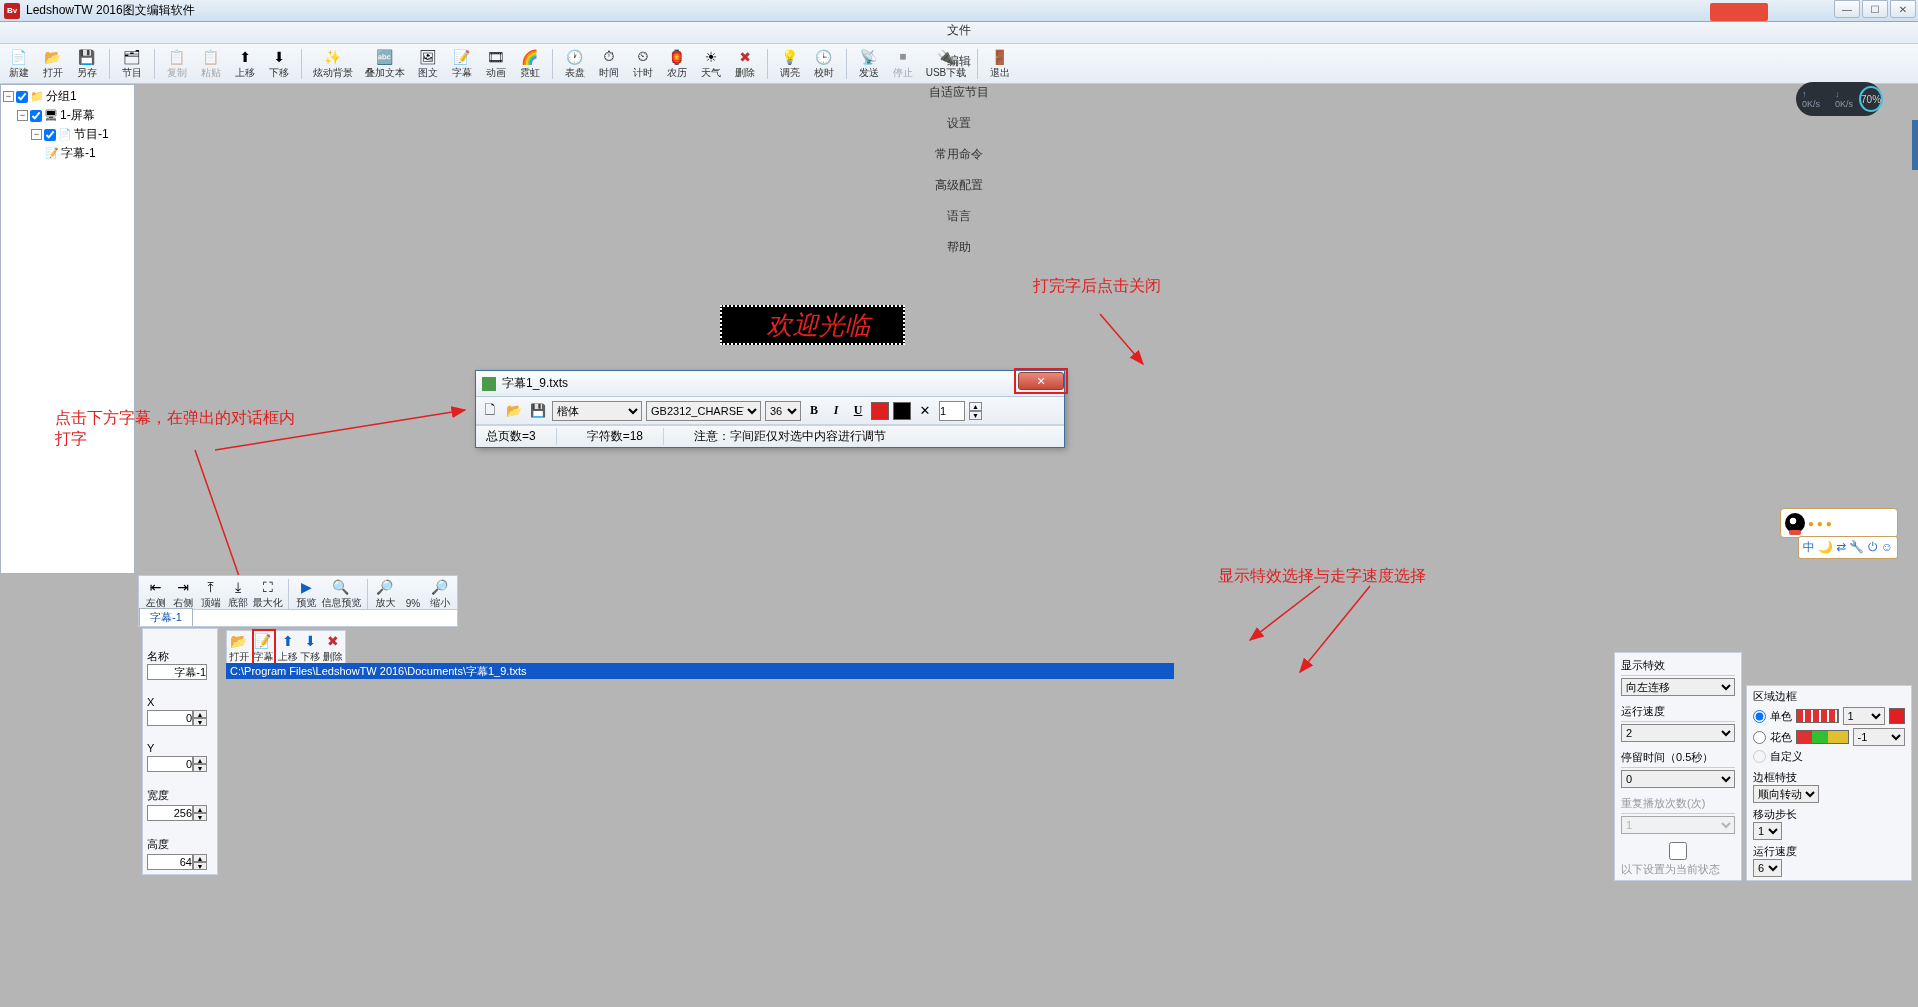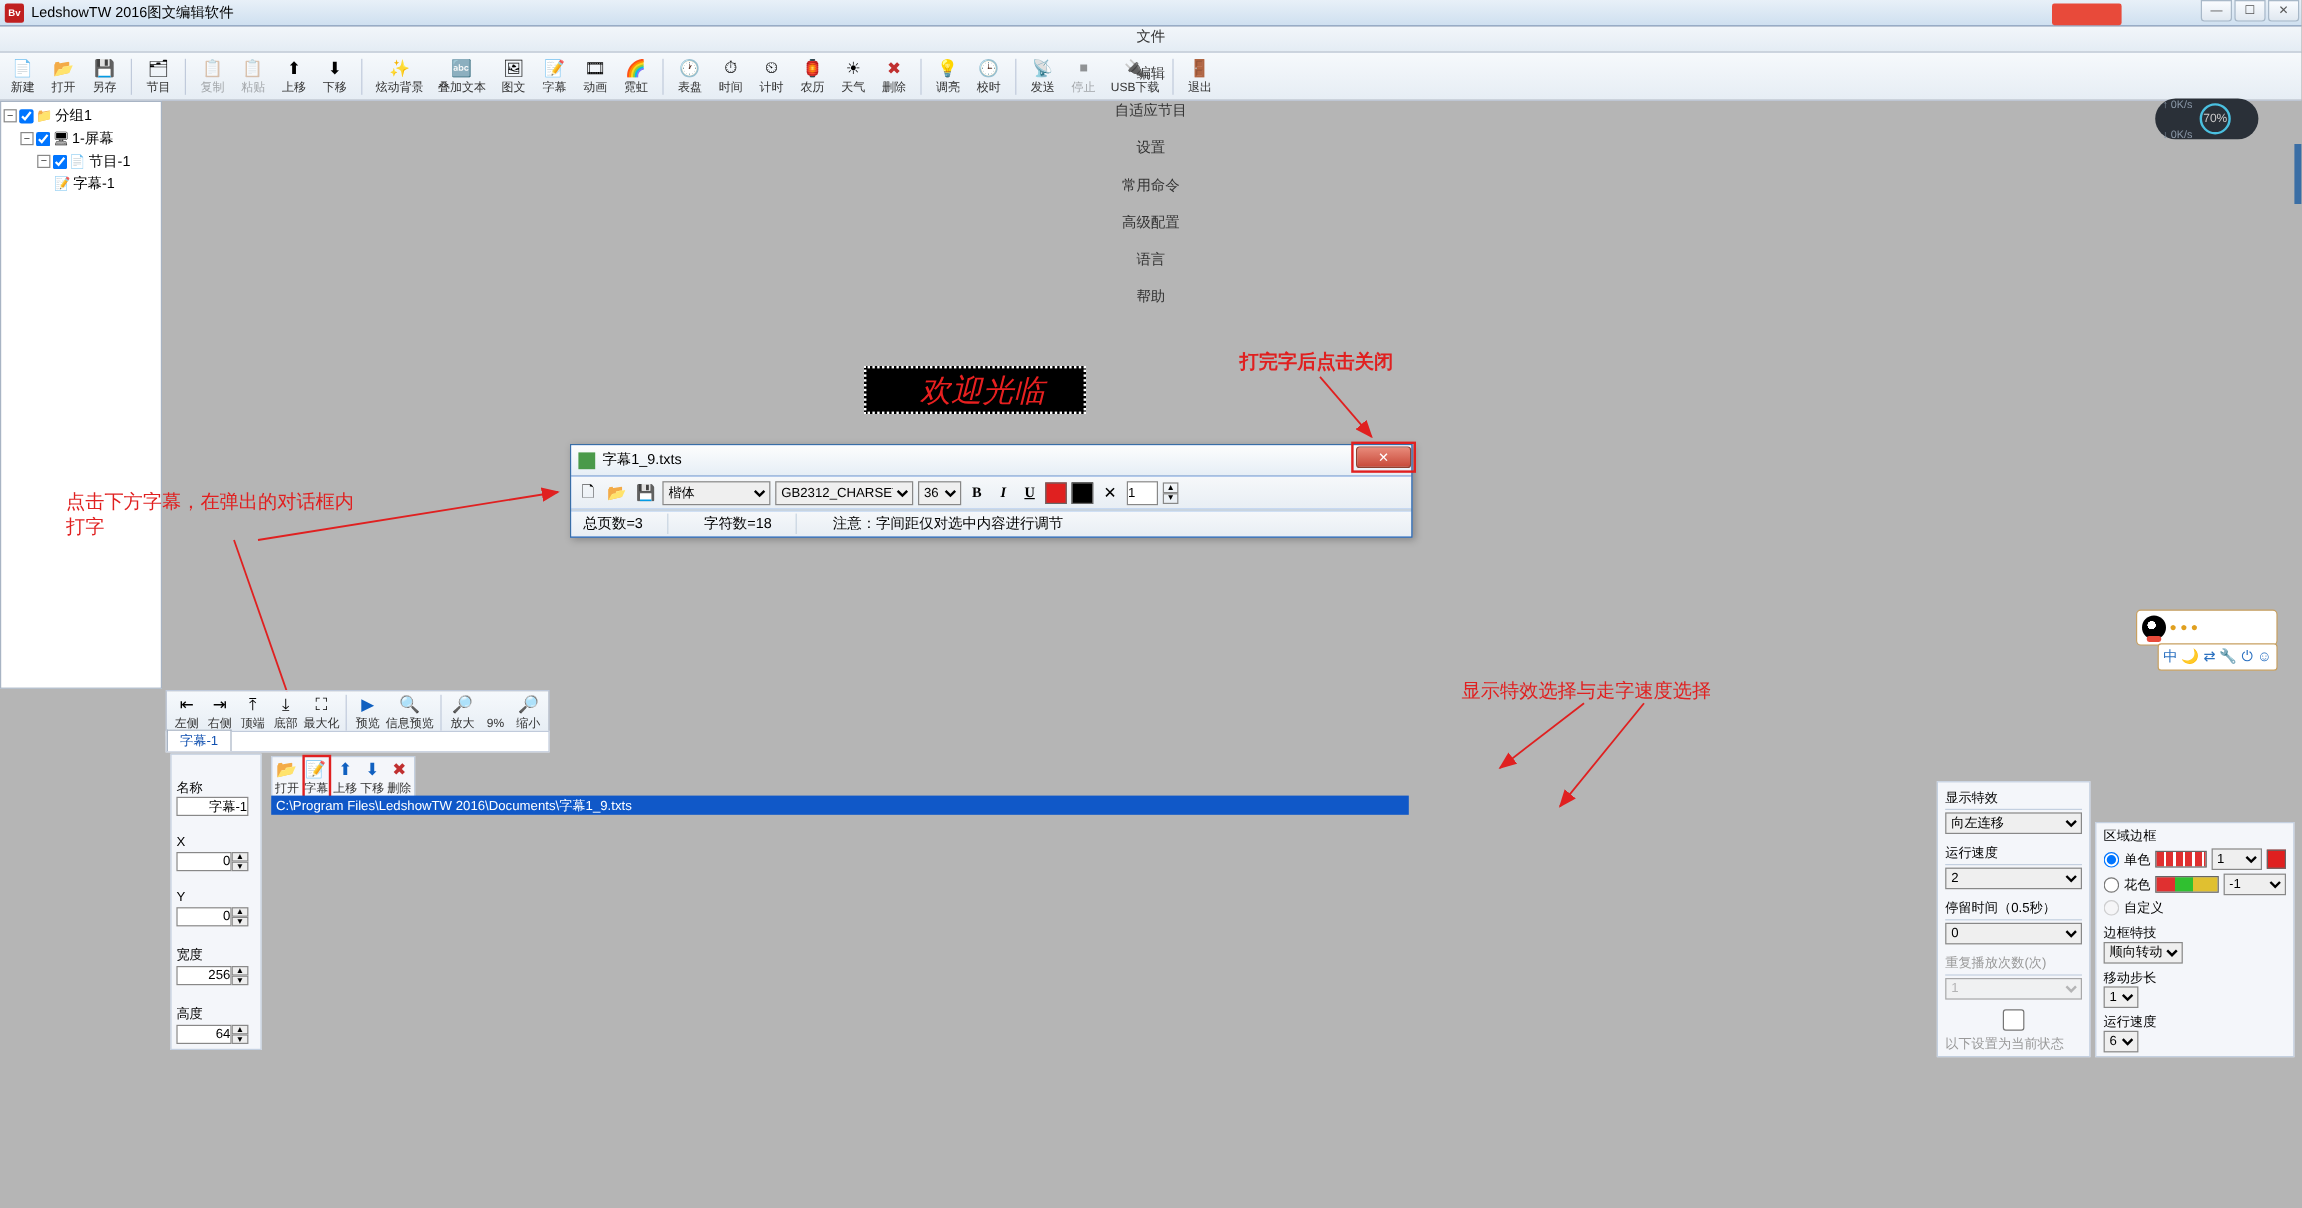--- a/index.html
+++ b/index.html
@@ -35,21 +35,21 @@
 .tree-indent1 { padding-left: 14px; }
 .tree-indent2 { padding-left: 28px; }
 .tree-indent3 { padding-left: 42px; }
 .tree-ico { width: 14px; height: 12px; display: inline-flex; align-items: center; justify-content: center; font-size: 11px; }
 
 
 .led-preview { position: absolute; left: 720px; top: 305px; width: 185px; height: 40px; background: #000; border: 2px dotted #fff; display: flex; align-items: center; justify-content: center; padding-left: 12px; }
 .led-preview .txt { font-family: KaiTi, STKaiti, serif; font-size: 26px; color: #e82020; font-style: italic; }
 
 
-.dialog { position: absolute; left: 475px; top: 370px; width: 702px; border: 1px solid #3a6ea5; background: #3b82f6; box-shadow: 2px 2px 6px rgba(0,0,0,0.25); }
+.dialog { position: absolute; left: 475px; top: 370px; width: 590px; border: 1px solid #3a6ea5; background: #ffffff; box-shadow: 2px 2px 6px rgba(0,0,0,0.25); }
 .dlg-title { height: 26px; background: linear-gradient(#fdfdfd,#e6eef6); border-bottom: 1px solid #b8c8d8; display: flex; align-items: center; padding: 0 6px; position: relative; }
 .dlg-title .dico { width: 14px; height: 14px; background: #4a9a4a; margin-right: 6px; }
 .dlg-close-wrap { position: absolute; right: -4px; top: -3px; padding: 2px; border: 2px solid #e02020; }
 .dlg-close { width: 46px; height: 18px; background: linear-gradient(#e88a7a,#c84a3a); border: 1px solid #904030; border-radius: 3px; display: flex; align-items: center; justify-content: center; color: #fff; font-size: 11px; cursor: pointer; }
 .dlg-tools { height: 28px; background: linear-gradient(#f6f8fa,#e8eef4); border-bottom: 1px solid #c8d4e0; display: flex; align-items: center; padding: 0 4px; gap: 4px; }
 .dlg-tools .tbtn { width: 20px; height: 20px; border: 1px solid transparent; display: flex; align-items: center; justify-content: center; font-size: 13px; cursor: pointer; }
 .dlg-tools select, .dlg-tools input { font-size: 11px; height: 20px; border: 1px solid #888; }
 .dlg-tools .sel-font { width: 90px; }
 .dlg-tools .sel-charset { width: 115px; }
 .dlg-tools .sel-size { width: 36px; }
@@ -273,21 +273,21 @@
     <span>字幕-1</span>
   </div>
 </div>
 
 <div class="led-preview">
   <span class="txt">欢迎光临</span>
 </div>
 
 <div class="annot-red" style="left:55px; top:408px;">点击下方字幕，在弹出的对话框内
 打字</div>
-<div class="annot-red" style="left:1033px; top:292px;font-weight:bold;">打完字后点击关闭</div>
+<div class="annot-red" style="left:1033px; top:276px;">打完字后点击关闭</div>
 <div class="annot-red" style="left:1218px; top:566px;">显示特效选择与走字速度选择</div>
 
 <svg class="arrow-svg" style="left:0;top:0;width:1500px;height:800px;">
   <defs>
       <marker id="ah" markerWidth="10" markerHeight="8" refX="9" refY="4" orient="auto">
         <path d="M0,0 L10,4 L0,8 Z" fill="#e02020"></path>
       </marker>
     </defs>
   <line x1="215" y1="450" x2="465" y2="410" stroke="#e02020" stroke-width="1.5" marker-end="url(#ah)"></line>
   <line x1="195" y1="450" x2="255" y2="622" stroke="#e02020" stroke-width="1.5" marker-end="url(#ah)"></line>
@@ -472,21 +472,21 @@
     </div>
   <div class="grp-lbl" style="margin-top:6px">边框特技</div>
   <select><option>顺向转动</option></select>
   <div class="grp-lbl" style="margin-top:4px">移动步长</div>
   <select><option>1</option></select>
   <div class="grp-lbl" style="margin-top:4px">运行速度</div>
   <select><option>6</option></select>
 </div>
 
 <div class="netwidget">
-  <div style="display:flex;flex-direction:column;gap:15px">
+  <div style="display:flex;flex-direction:row;gap:15px">
     <span>↑ <span>0K/s</span></span>
     <span>↓ <span>0K/s</span></span>
   </div>
   <div class="circle">70%</div>
 </div>
 
 <div class="qq-widget">
   <span class="peng"></span>
   <span style="font-size:10px;color:#e0a020">● ● ●</span>
 </div>

